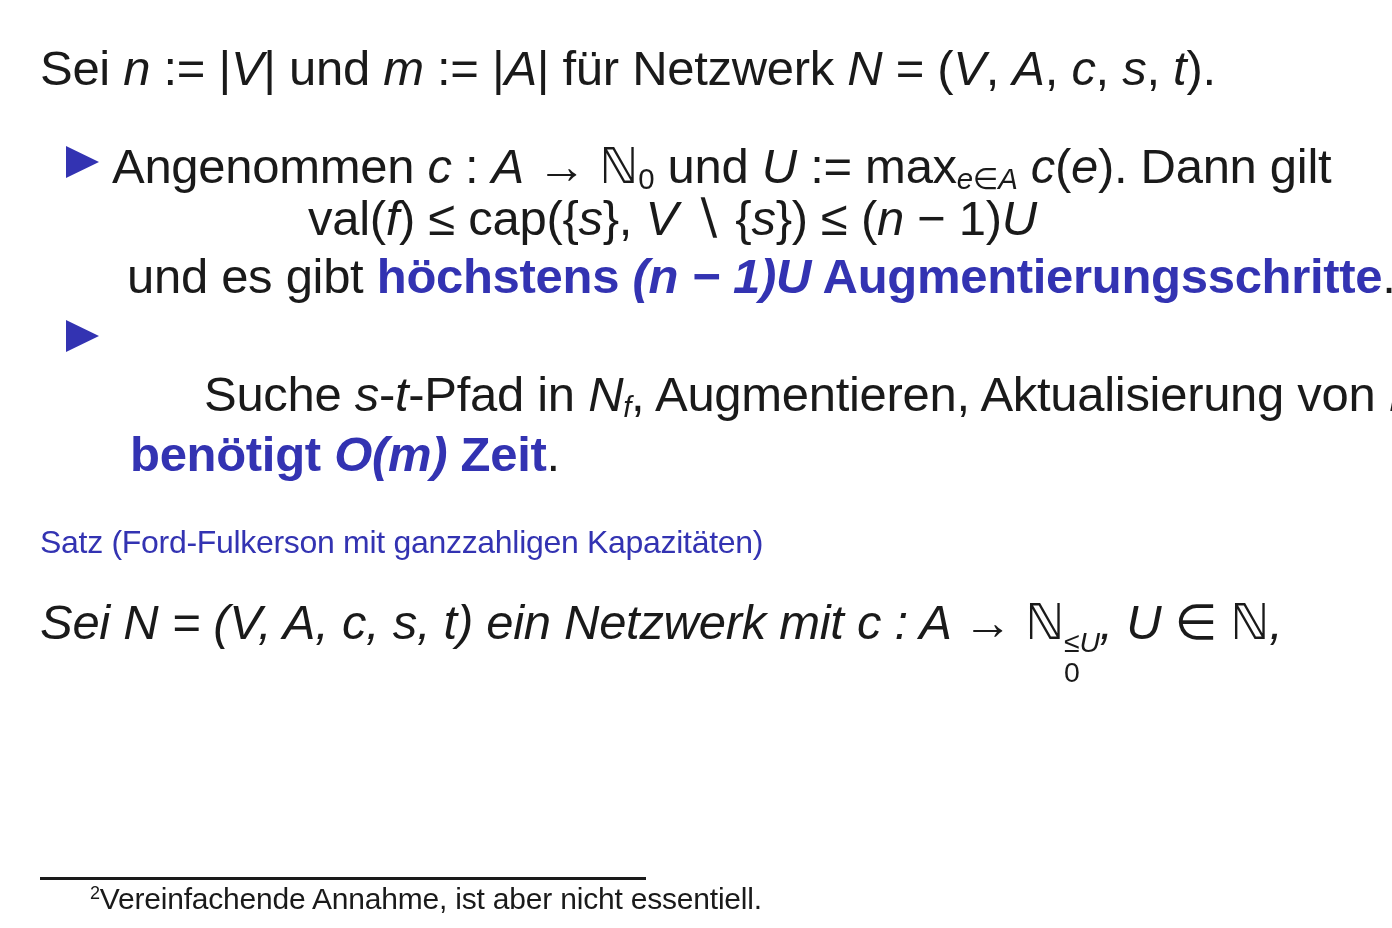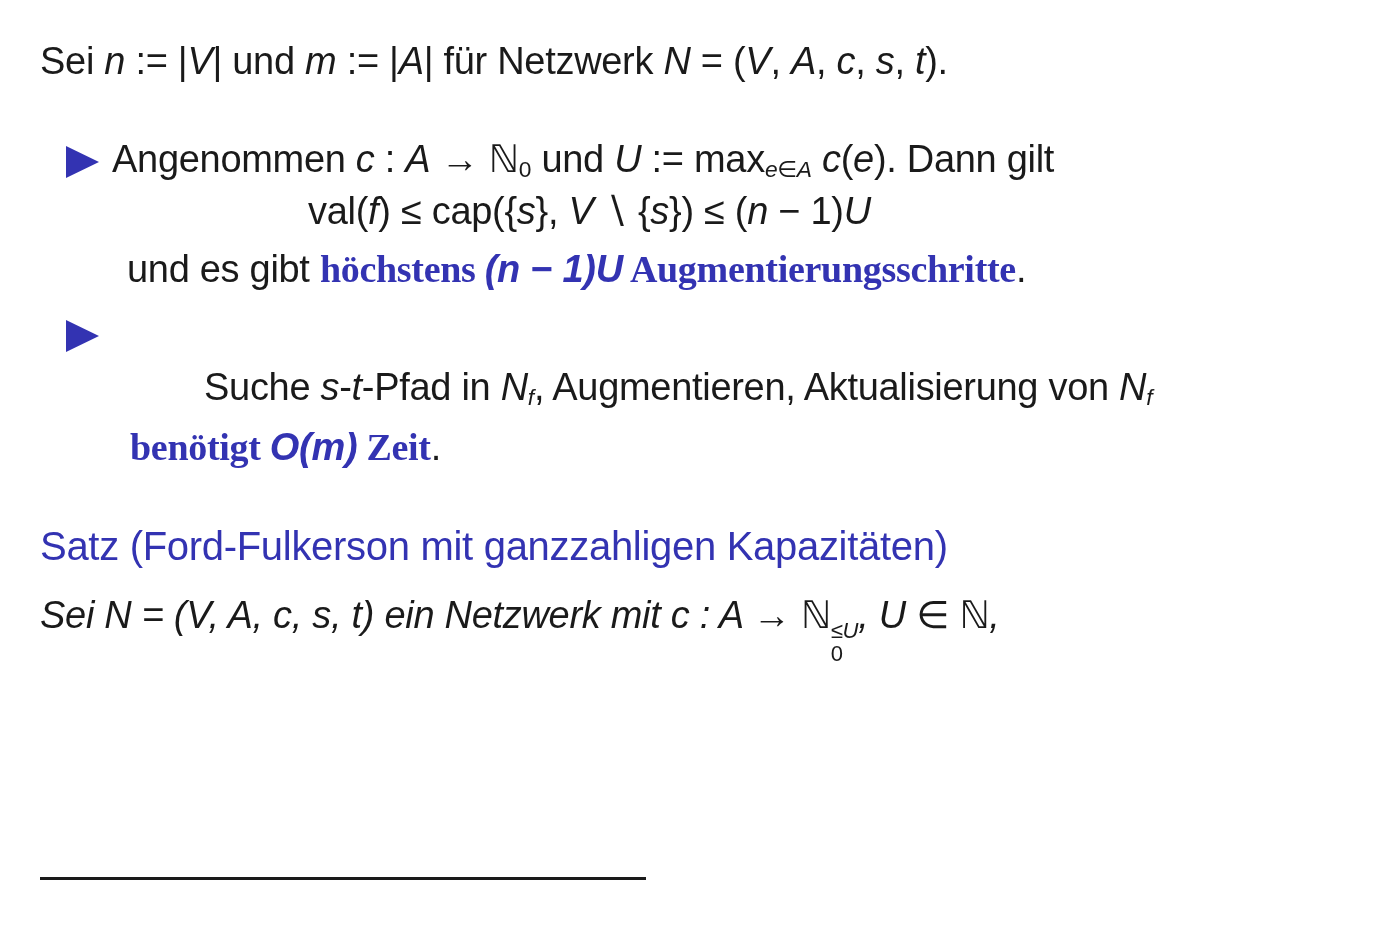--- a/index.html
+++ b/index.html
@@ -16,29 +16,29 @@
   .slide{
     position:relative;
     width:1392px;
     height:928px;
     background:var(--bg);
     overflow:hidden;
   }
   .line{
     position:absolute;
     white-space:nowrap;
-    font-size:38px;
+    font-size:49px;
     line-height:1.15;
     letter-spacing:-0.3px;
   }
   
   .seg-n{ font-style:normal; }
   .seg-m{ font-style:italic; }
   .seg-i{ font-style:italic; }
-  .seg-b{ color:var(--structure-blue); font-weight:bold;font-family:Liberation Serif, serif; }
+  .seg-b{ color:var(--structure-blue); font-weight:bold; }
   .seg-mb{ color:var(--structure-blue); font-style:italic;font-weight:bold; }
   .seg-bb{ font-style:normal; font-family:"DejaVu Sans",sans-serif; }
   .seg-sub{ font-size:0.6em; vertical-align:-0.22em; }
   .seg-sup{ font-size:0.6em; vertical-align:0.55em; }
   .seg-msub{ font-style:italic; font-size:0.6em; vertical-align:-0.22em; }
   .stack{
     display:inline-flex;
     flex-direction:column;
     align-items:flex-start;
     font-size:0.58em;
@@ -51,21 +51,21 @@
   .bullet-tri{
     position:absolute;
     width:0;height:0;
     border-left:33px solid var(--structure-blue);
     border-top:16px solid transparent;
     border-bottom:16px solid transparent;
   }
   .theorem-title{
     position:absolute;
     white-space:nowrap;
-    font-size:40px;
+    font-size:32px;
     color:var(--structure-blue);
     letter-spacing:-0.3px;
   }
   .footnote-rule{
     position:absolute;
     background:var(--text-black);
   }
   .footnote-line{
     position:absolute;
     white-space:nowrap;
@@ -97,14 +97,15 @@
 
   <div class="line" style="top:594px;left:40px;"><span class="seg-i">Sei </span><span class="seg-m">N</span><span class="seg-i"> = (</span><span class="seg-m">V</span><span class="seg-i">, </span><span class="seg-m">A</span><span class="seg-i">, </span><span class="seg-m">c</span><span class="seg-i">, </span><span class="seg-m">s</span><span class="seg-i">, </span><span class="seg-m">t</span><span class="seg-i">) ein Netzwerk mit </span><span class="seg-m">c</span><span class="seg-i"> : </span><span class="seg-m">A</span><span class="seg-i"> → </span><span class="seg-bb">ℕ</span><span class="stack">
         <span class="stack-top">≤U</span>
         <span class="stack-bot">0</span>
       </span><span class="seg-i">, </span><span class="seg-m">U</span><span class="seg-i"> ∈ </span><span class="seg-bb">ℕ</span><span class="seg-i">,</span></div>
 
 
 
   <div class="footnote-rule" style="top:877px;left:40px;width:606px;height:3px;"></div>
 
+  <div class="footnote-line" style="top:882px;left:90px;"><span class="seg-sup">2</span><span class="seg-n">Vereinfachende Annahme, ist aber nicht essentiell.</span></div>
 
 </div>
 
 </body></html>

